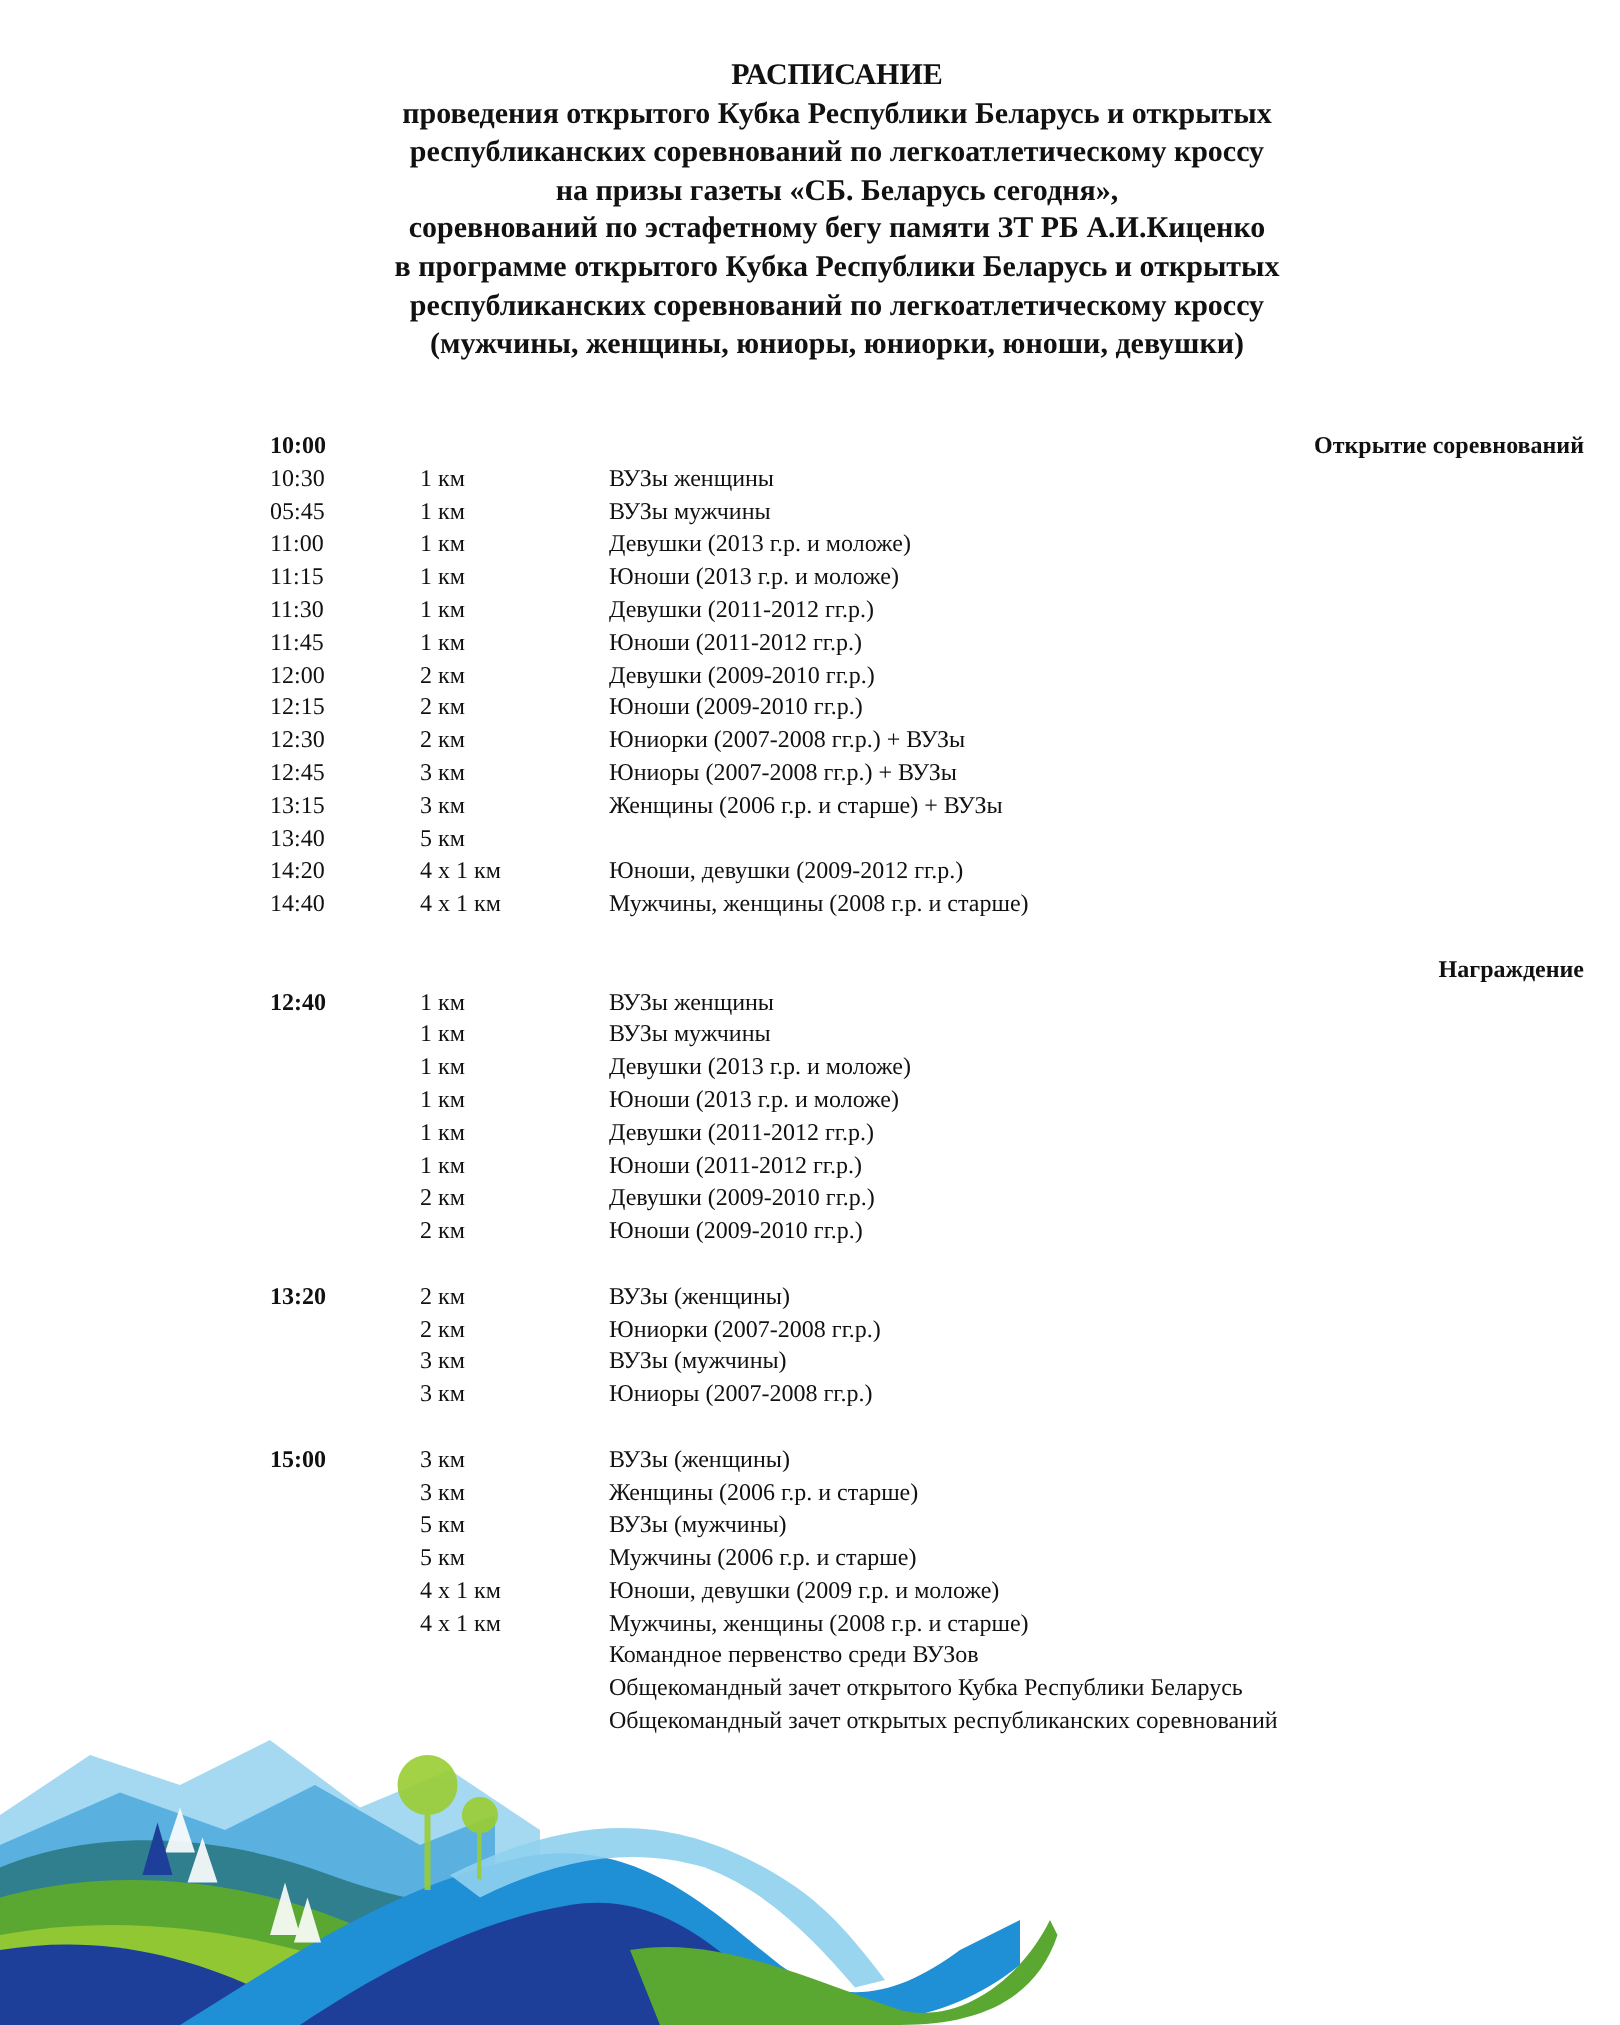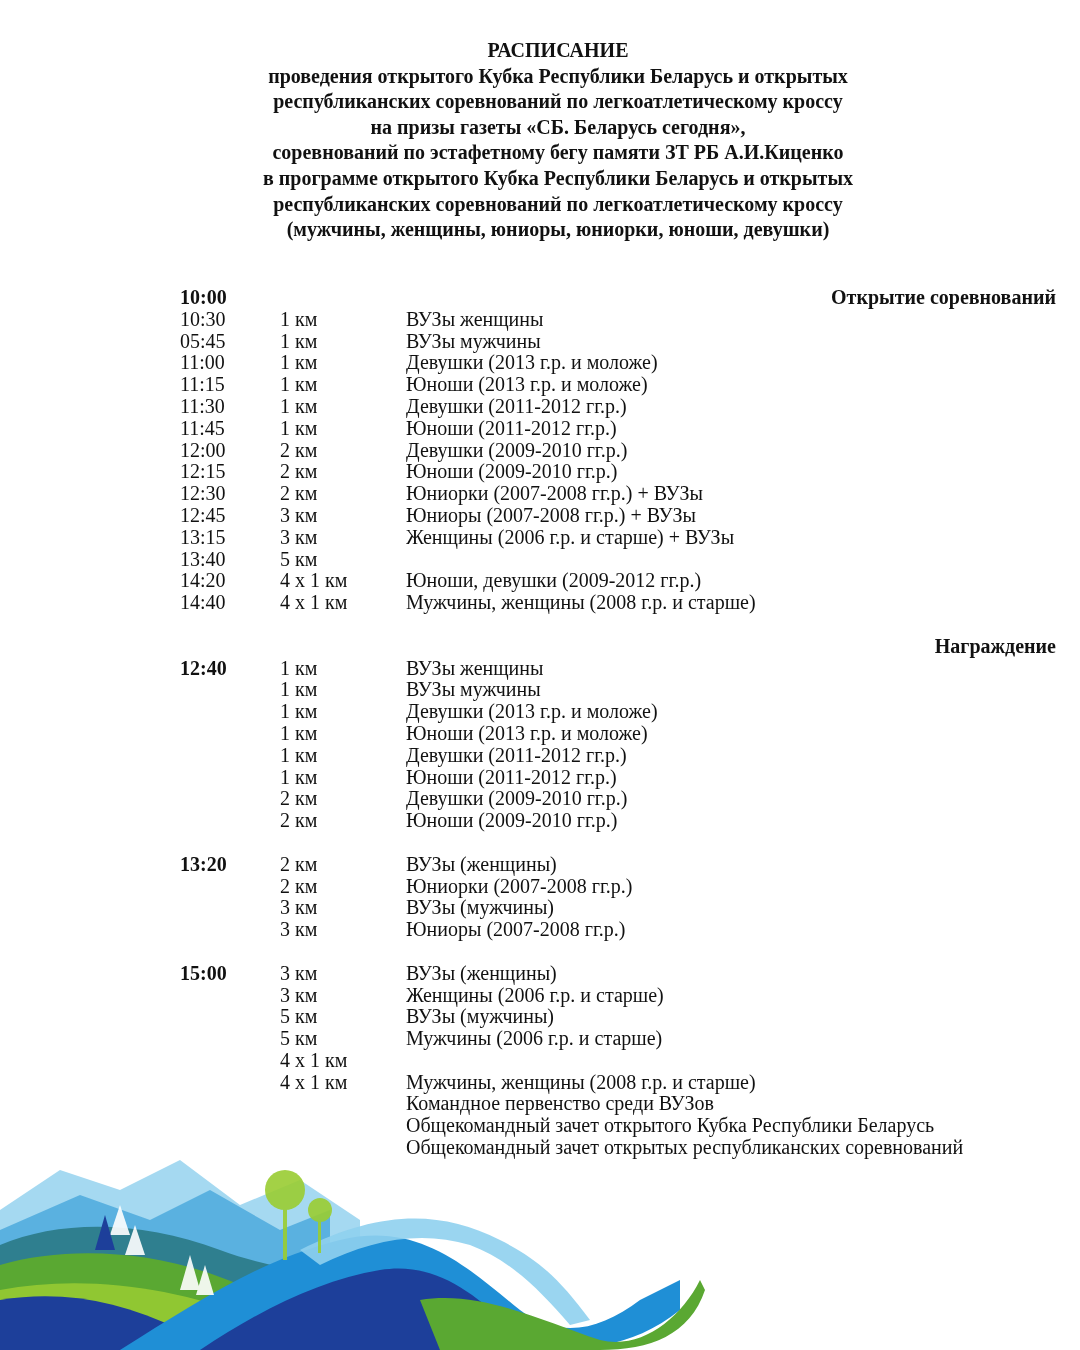--- a/index.html
+++ b/index.html
@@ -7,21 +7,21 @@
       width: 1080px; height: 1350px; position: relative; overflow: hidden;
       font-family: "Liberation Serif", "DejaVu Serif", serif; color: #111;
     }
     .header {
       position: absolute; top: 38px; left: 0; width: 1116px;
       text-align: center; font-weight: bold; font-size: 20px; line-height: 25.6px;
     }
     .header div { white-space: nowrap; }
     .schedule {
       position: absolute; top: 287px; left: 180px; width: 860px;
-      font-size: 20px;
+      font-size: 16px;
     }
     .row { position: relative; height: 21.8px; line-height: 21.8px; white-space: nowrap; }
     .col-time { position: absolute; left: 0; width: 80px; }
     .col-dist { position: absolute; left: 100px; width: 200px; text-align: left; }
     .col-desc { position: absolute; left: 226px; }
     .bold { font-weight: bold; }
     .section-title { position: absolute; left: 0; width: 876px; text-align: right; font-weight: bold; }
     .spacer { height: 21.8px; }
     .artwork { position: absolute; left: 0; top: 1150px; width: 720px; height: 200px; }
   </style>
@@ -189,20 +189,21 @@
   <div class="row">
       <span class="col-dist">5 км</span>
       <span class="col-desc">ВУЗы (мужчины)</span>
     </div>
   <div class="row">
       <span class="col-dist">5 км</span>
       <span class="col-desc">Мужчины (2006 г.р. и старше)</span>
     </div>
   <div class="row">
       <span class="col-dist">4 х 1 км</span>
+      <span class="col-desc">Юноши, девушки (2009 г.р. и моложе)</span>
     </div>
   <div class="row">
       <span class="col-dist">4 х 1 км</span>
       <span class="col-desc">Мужчины, женщины (2008 г.р. и старше)</span>
     </div>
   <div class="row">
       <span class="col-dist"></span>
       <span class="col-desc">Командное первенство среди ВУЗов</span>
     </div>
   <div class="row">

